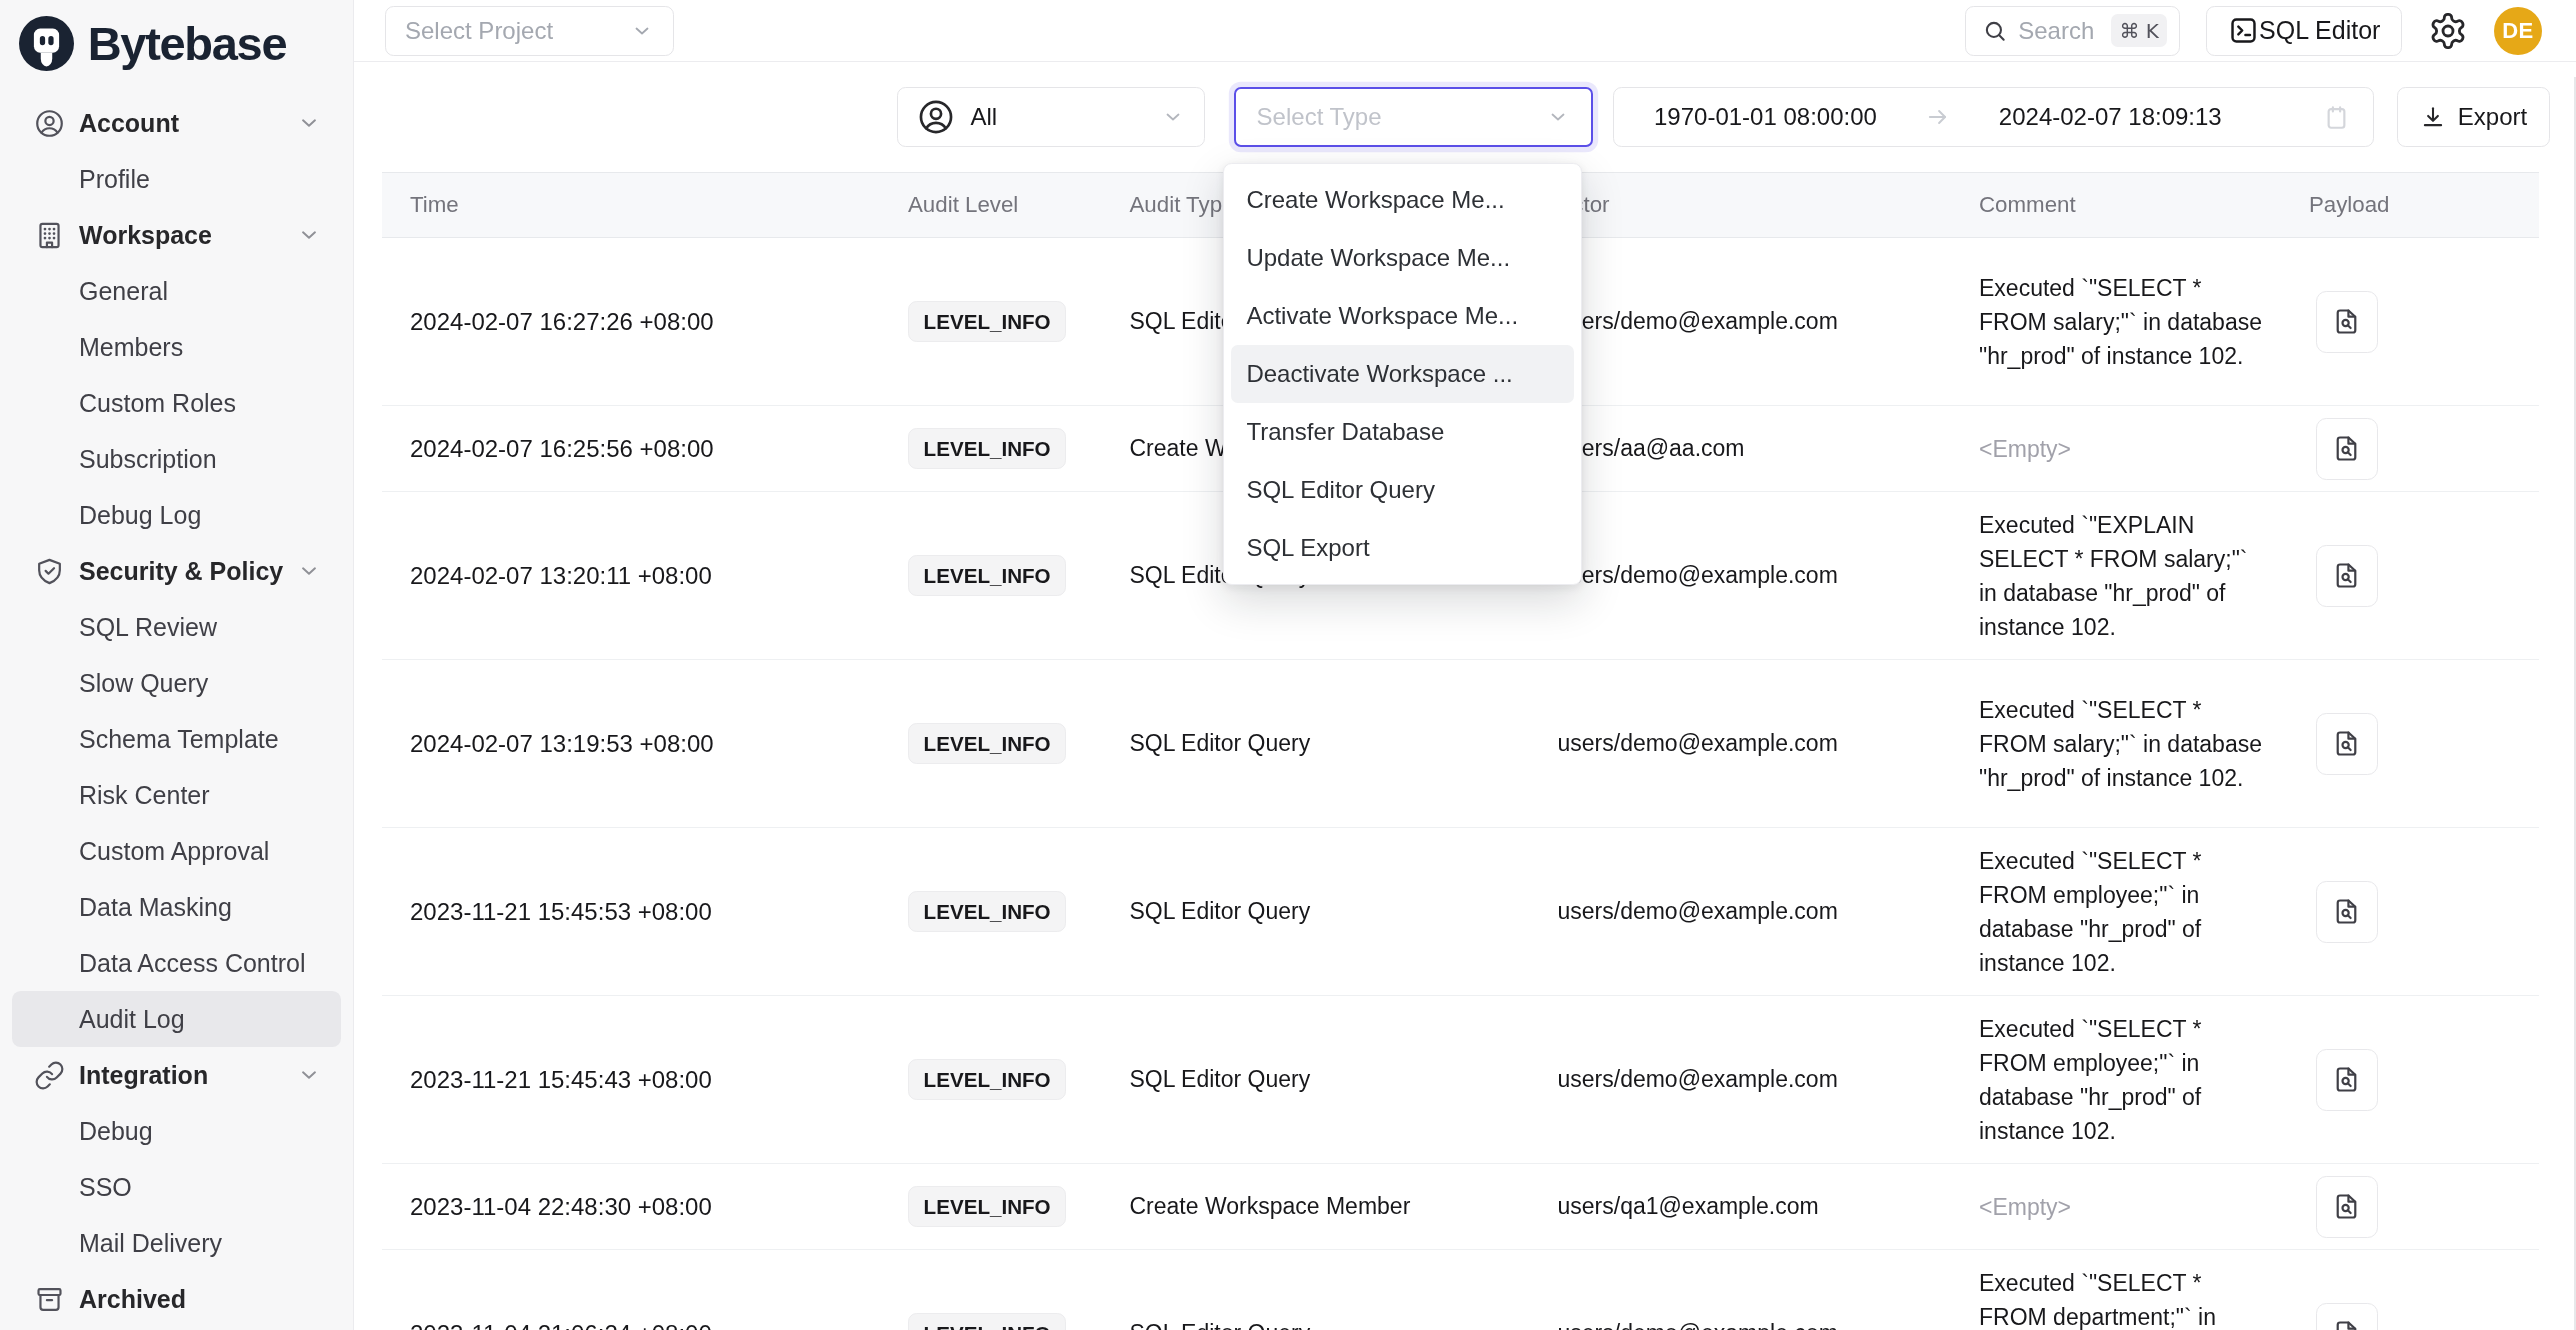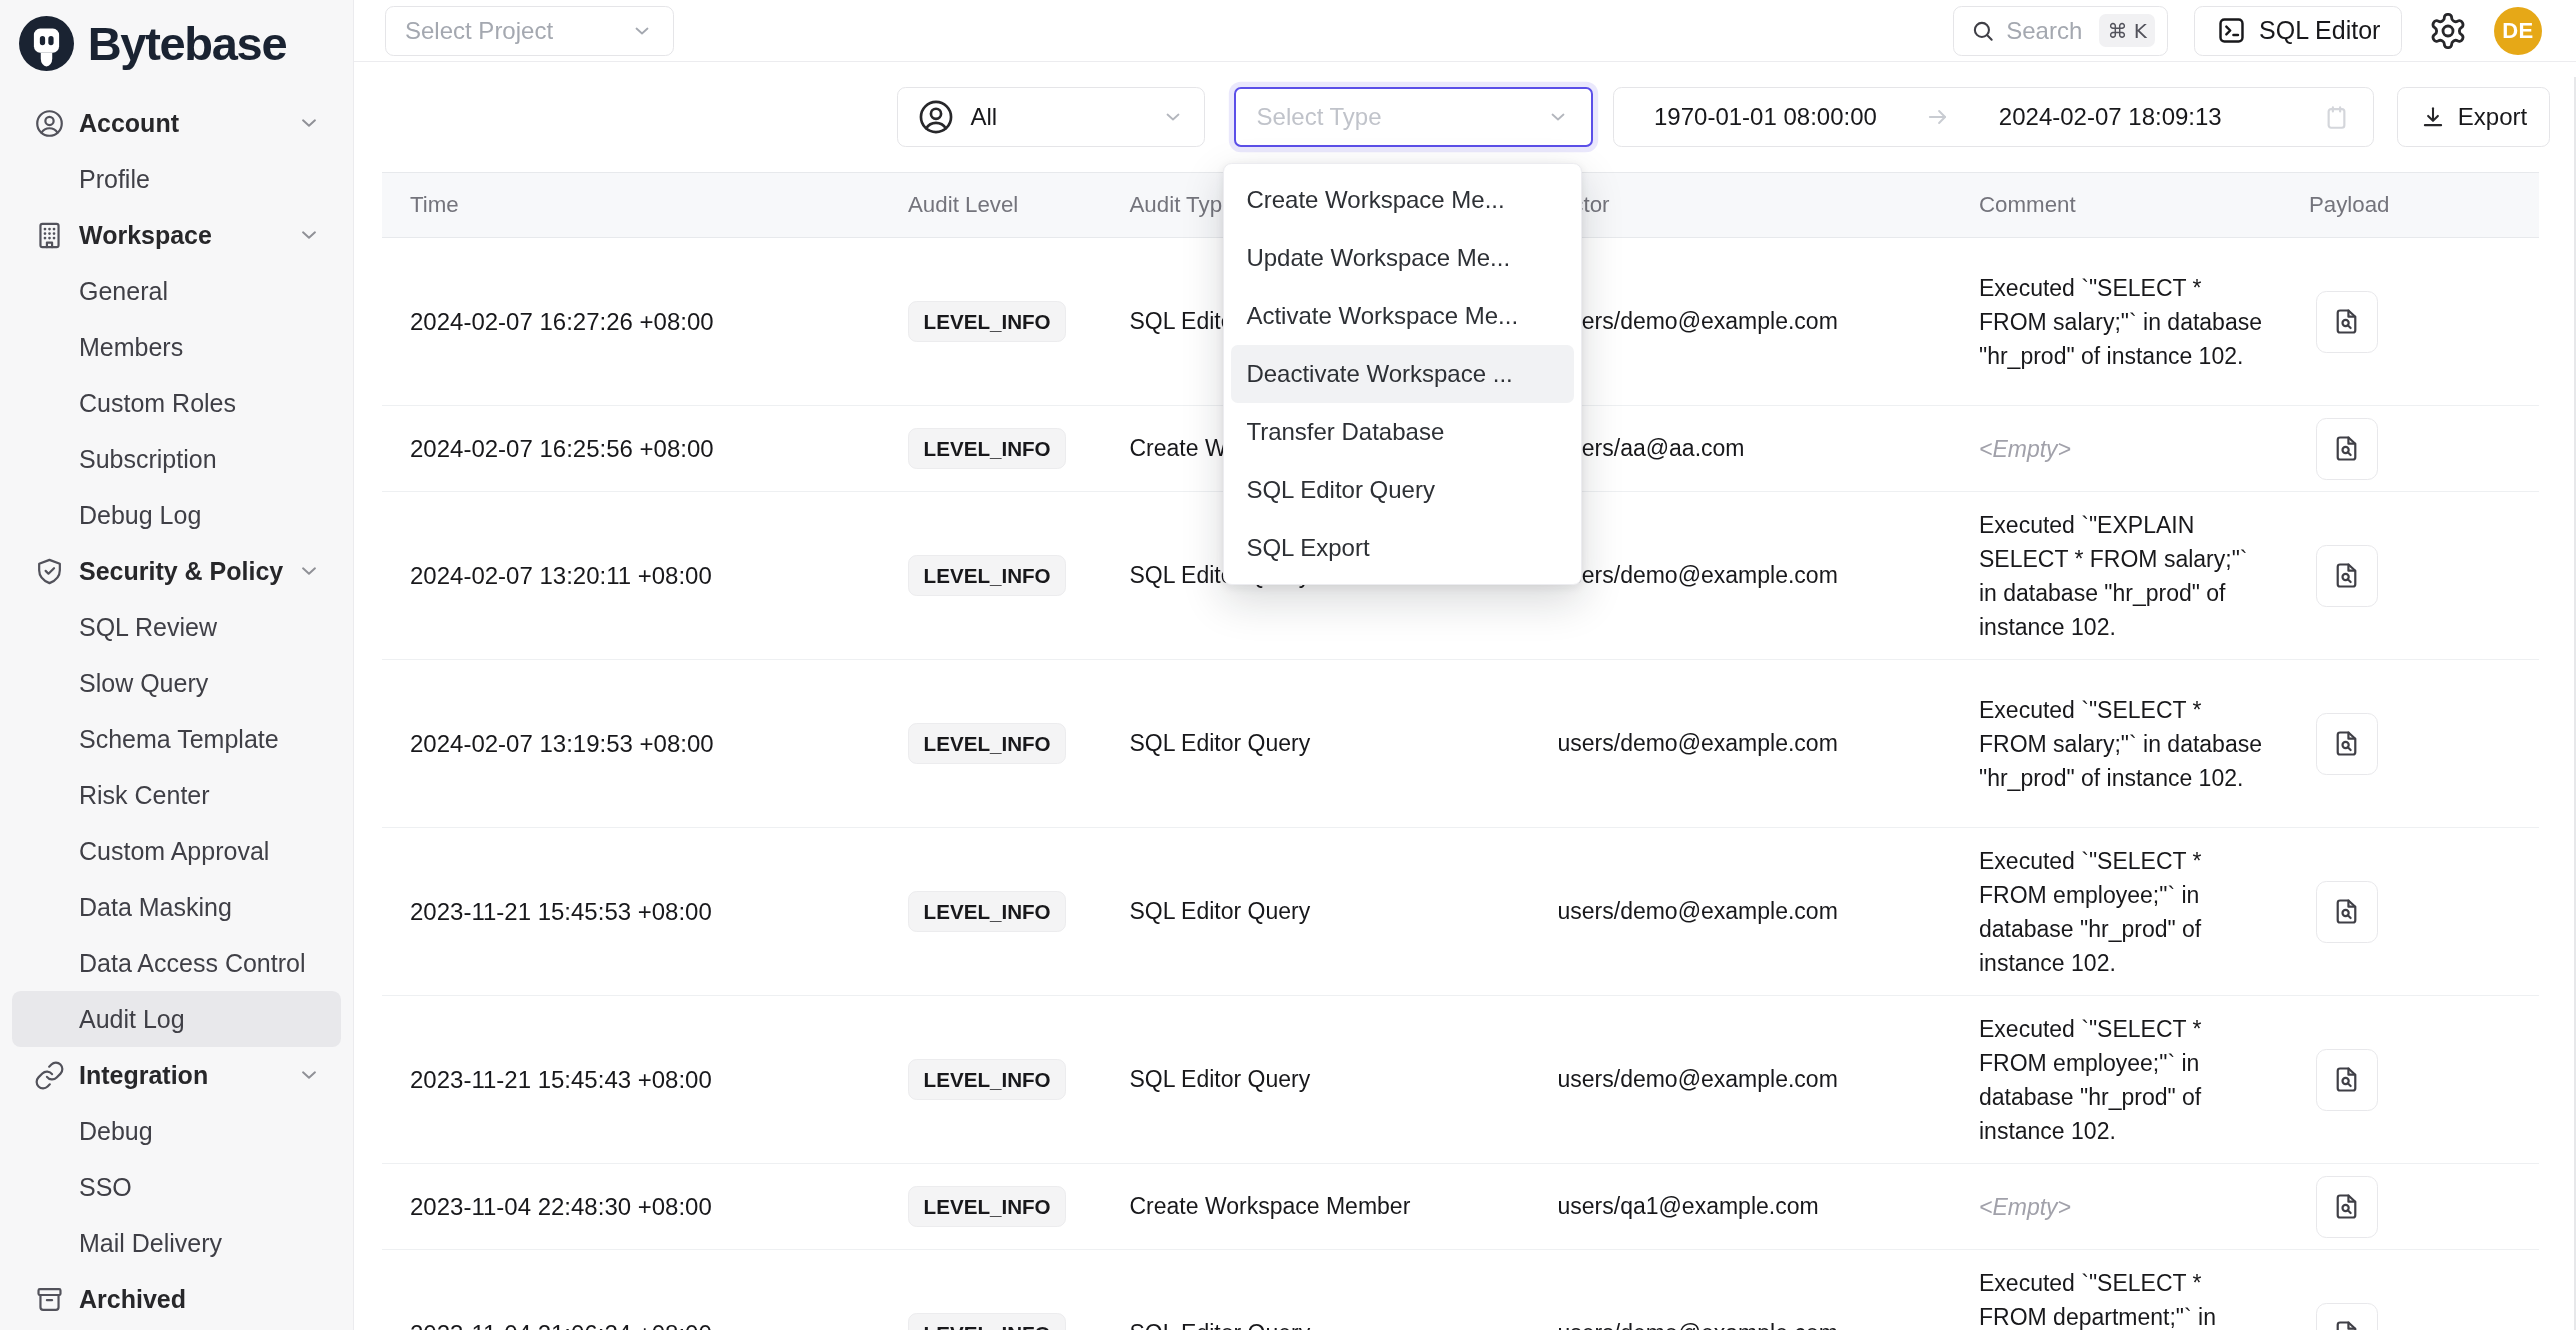--- a/index.html
+++ b/index.html
@@ -27,21 +27,21 @@
   .topbar { height:62px; border-bottom:0.9px solid #ececef; display:flex; align-items:center; padding:0 34px 0 31px; }
   .select-project { width:289px; height:50px; background:#fff; border:1.7px solid #e5e5e8; border-radius:8.6px; display:flex; align-items:center; padding:0 19px; font-size:24px; color:#a4a8b0; cursor:pointer; }
   .select-project .chev { margin-left:auto; color:#a4a8b0; }
   .chev svg { width:24px; height:24px; display:block; }
   .topbar-right { margin-left:auto; display:flex; align-items:center; gap:26px; }
   .searchbox { width:215px; height:50px; border:1.7px solid #e5e5e8; border-radius:8.6px; display:flex; align-items:center; padding:0 12px 0 15.5px; gap:10.3px; cursor:text; }
   .searchbox .s-icon { color:#3f3f46; width:26px; height:26px; }
   .searchbox .s-icon svg { width:26px; height:26px; display:block; }
   .searchbox .ph { font-size:24px; color:#a4a8b0; }
   .kbd { margin-left:auto; background:#f1f1f3; border-radius:6.9px; padding:4.3px 8.6px; font-size:20px; color:#52525b; font-family:"DejaVu Sans","Liberation Sans",sans-serif; white-space:nowrap; }
-  .sql-editor-btn { height:50px; background:#fff; border:1.7px solid #e5e5e8; border-radius:8.6px; display:flex; align-items:center; gap:12px; padding:0 20.6px; font-size:25px; font-weight:500; color:#18181b; cursor:pointer; font-family:inherit; }
+  .sql-editor-btn { height:50px; background:#fff; border:1.7px solid #e5e5e8; border-radius:8.6px; display:flex; align-items:center; padding:0 20.6px; font-size:25px; font-weight:500; color:#18181b; cursor:pointer; font-family:inherit; }
   .sql-editor-btn .t-icon svg { width:31px; height:31px; display:block; }
   .gear { color:#27272a; cursor:pointer; }
   .gear svg { width:40px; height:40px; display:block; }
   .avatar { width:48px; height:48px; border-radius:50%; background:#e6a817; color:#fff; font-size:22px; font-weight:700; display:flex; align-items:center; justify-content:center; cursor:pointer; letter-spacing:0.4px; }
 
   
   .filters { position:relative; height:110px; background:#fff; }
   .ctl { position:absolute; top:25px; height:60px; background:#fff; border:1.7px solid #e5e5e8; border-radius:8.6px; display:flex; align-items:center; font-size:24px; color:#18181b;margin-left:11px; }
   .ctl-all { left:532px; width:308px; padding:0 19px; gap:15.5px; cursor:pointer; }
   .ctl-all .u-icon { color:#27272a; } .ctl-all .u-icon svg { width:38px; height:38px; display:block; }
@@ -60,21 +60,21 @@
   .thead { height:66px; background:#f7f8fa; border-top:1.7px solid #e7e9ec; border-bottom:1.7px solid #e7e9ec; align-items:center; }
   .th { font-size:22.3px; color:#74747c; }
   .trow { border-bottom:1.7px solid #eef0f2; align-items:center; min-height:168px; }
   .trow.short { min-height:86px; }
   .c1 { padding-left:28px; } .c2 { padding-left:32px; } .c3 { padding-left:21.5px; }
   .c4 { padding-left:15.5px; } .c5 { padding-left:12px; } .c6 { padding-left:6.9px; }
   .cell-time { font-size:24px; color:#18181b; }
   .badge { display:inline-block; background:#f4f4f5; border:0.9px solid #ececee; border-radius:8.6px; padding:7.7px 14.6px; font-size:20.6px; font-weight:600; color:#18181b; }
   .cell-type, .cell-actor { font-size:23px; color:#18181b; }
   .cell-comment { font-size:23px; line-height:34px; color:#18181b; padding-right:40px; }
-  .cell-comment.empty { color:#a1a1aa; font-style:italic; }
+  .cell-comment.empty { color:#a1a1aa; }
   .payload-btn { width:62px; height:62px; margin-left:6.9px; background:#fff; border:1.7px solid #e8e8eb; border-radius:10.3px; display:flex; align-items:center; justify-content:center; color:#3f3f46; cursor:pointer; }
   .payload-btn svg { width:31px; height:31px; display:block; }
 
   
   .dropdown { position:absolute; left:1223px; top:163px; width:359px; background:#fff; border:0.9px solid #ececf0; border-radius:8.6px; padding:6.9px 0; box-shadow:0 15.5px 43px rgba(20,22,30,0.16), 0 2.6px 8.6px rgba(20,22,30,0.08); z-index:50; }
   .dd-item { height:58px; margin:0 6.9px; padding:0 15.5px; border-radius:6.9px; display:flex; align-items:center; font-size:24px; color:#2d3035; cursor:pointer; white-space:nowrap; }
   .dd-item.active { background:#f1f2f4; }
 
   .right-line { position:absolute; right:0; top:77px; bottom:0; width:1.7px; background:#e7e8ea; }
 </style>

